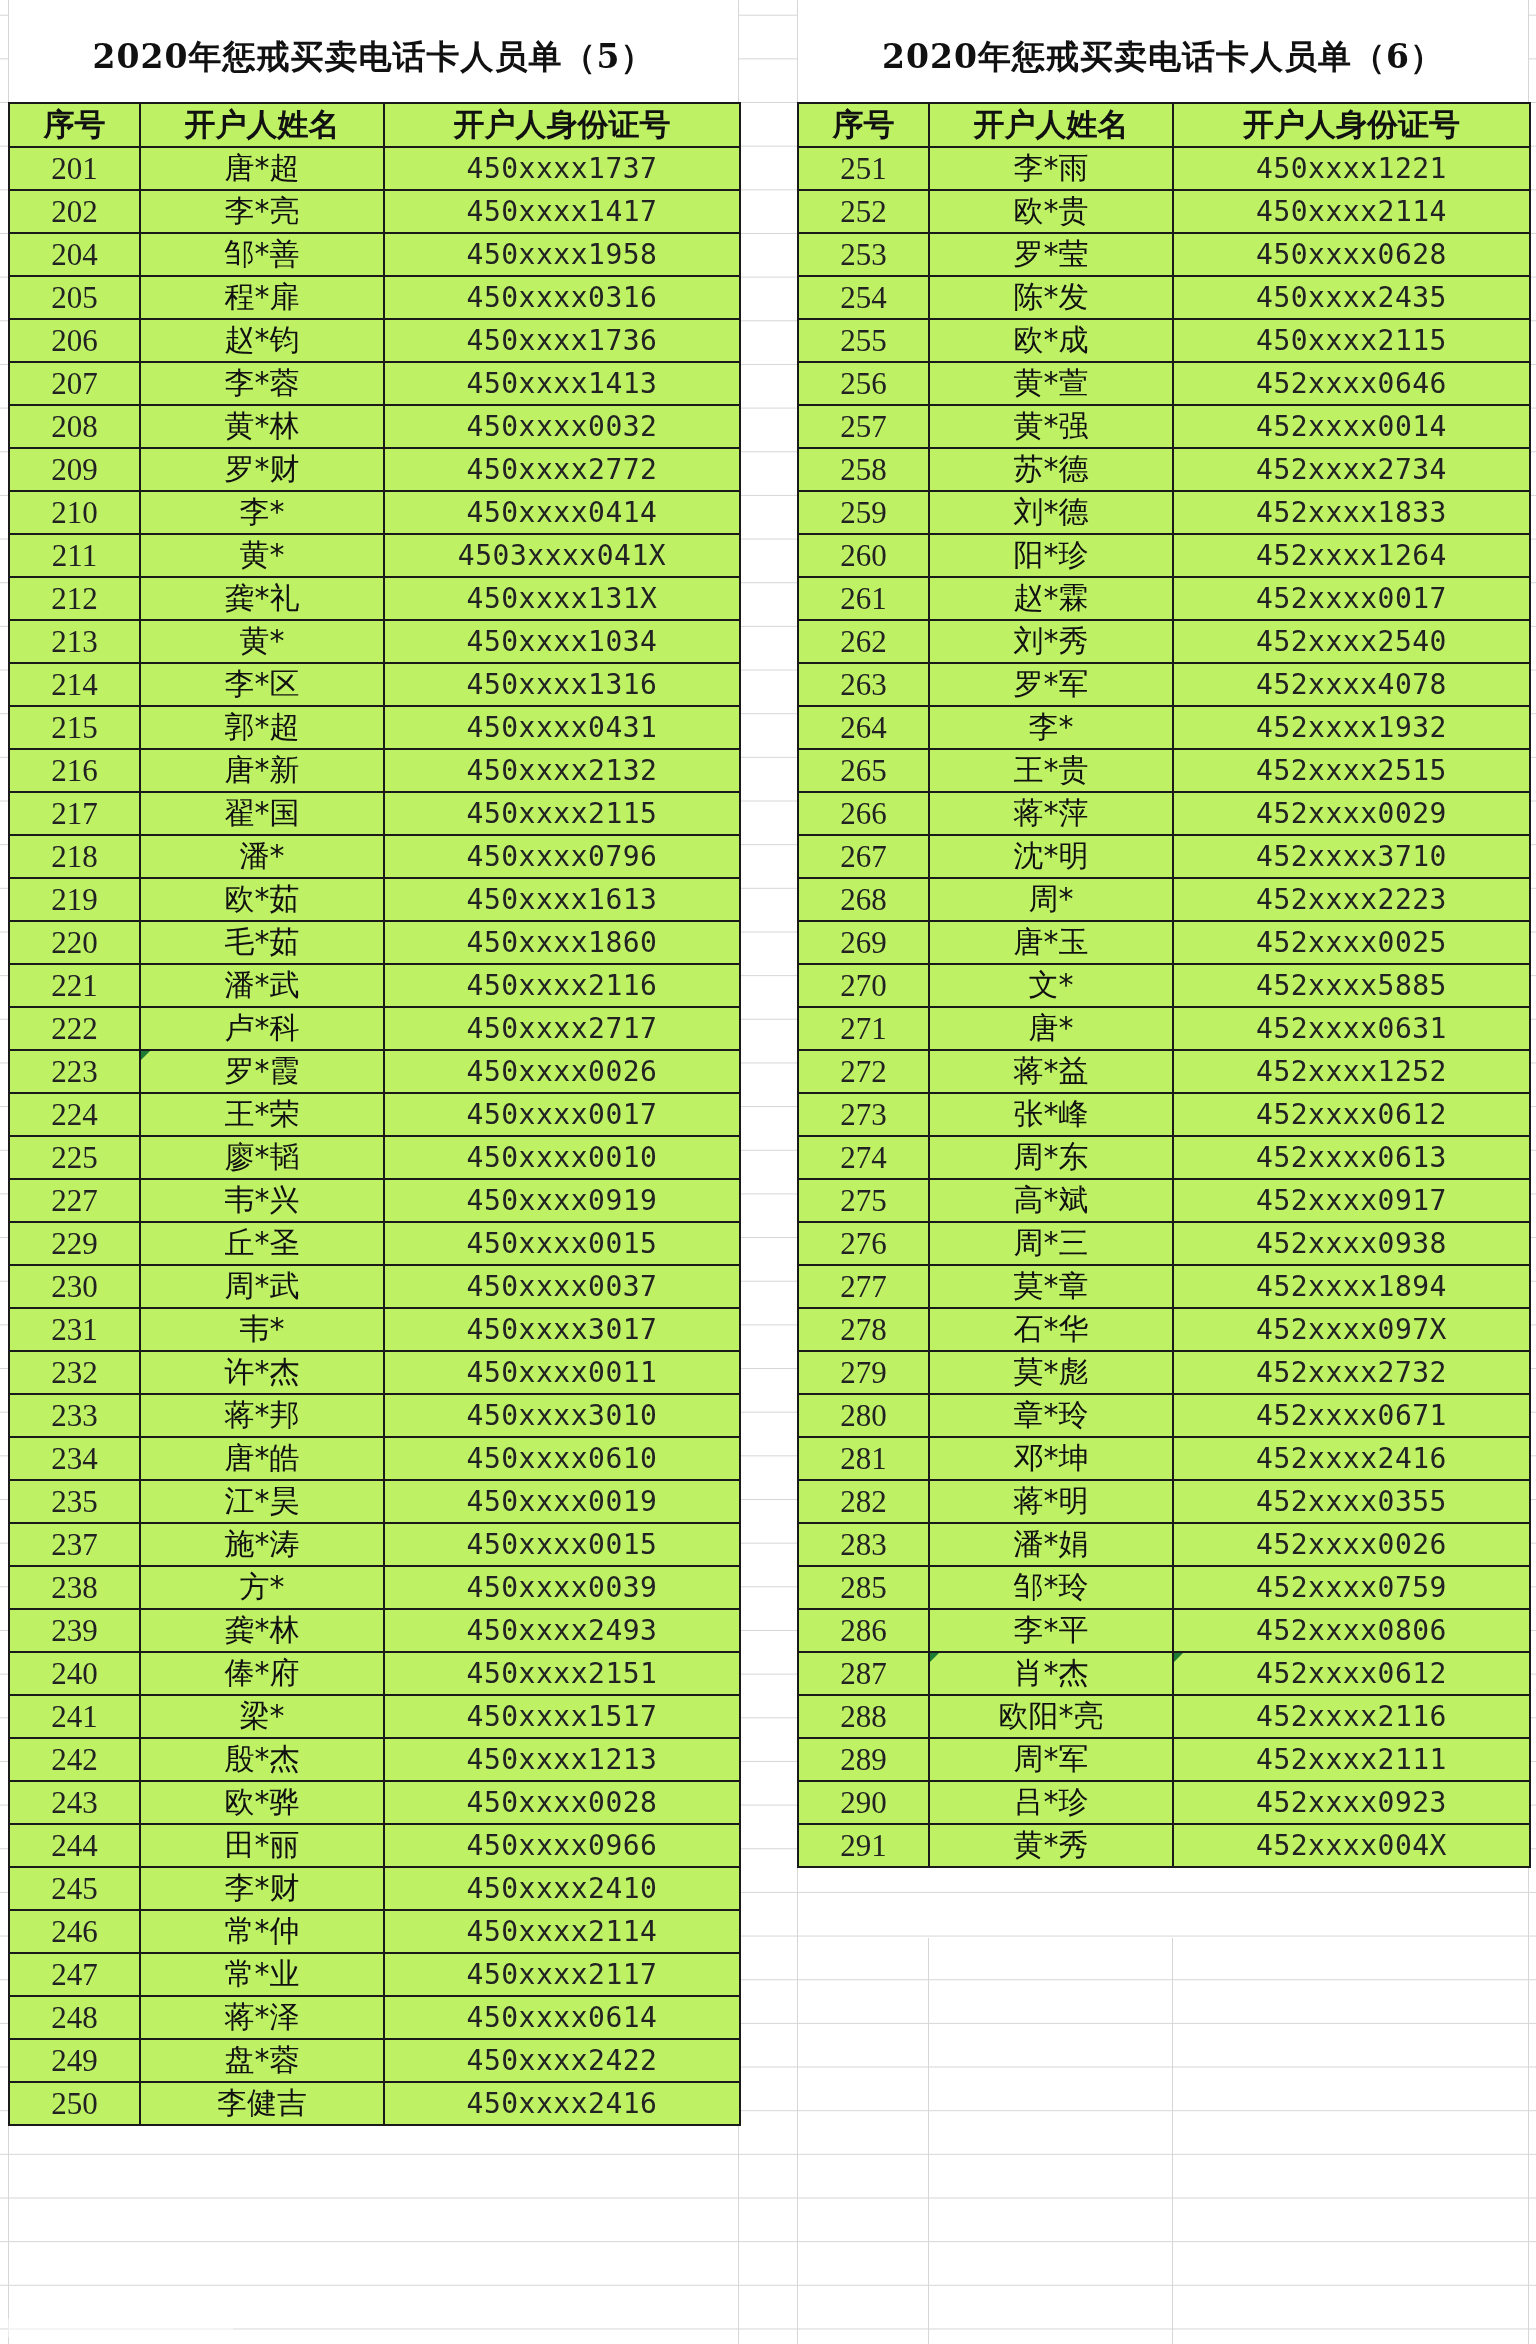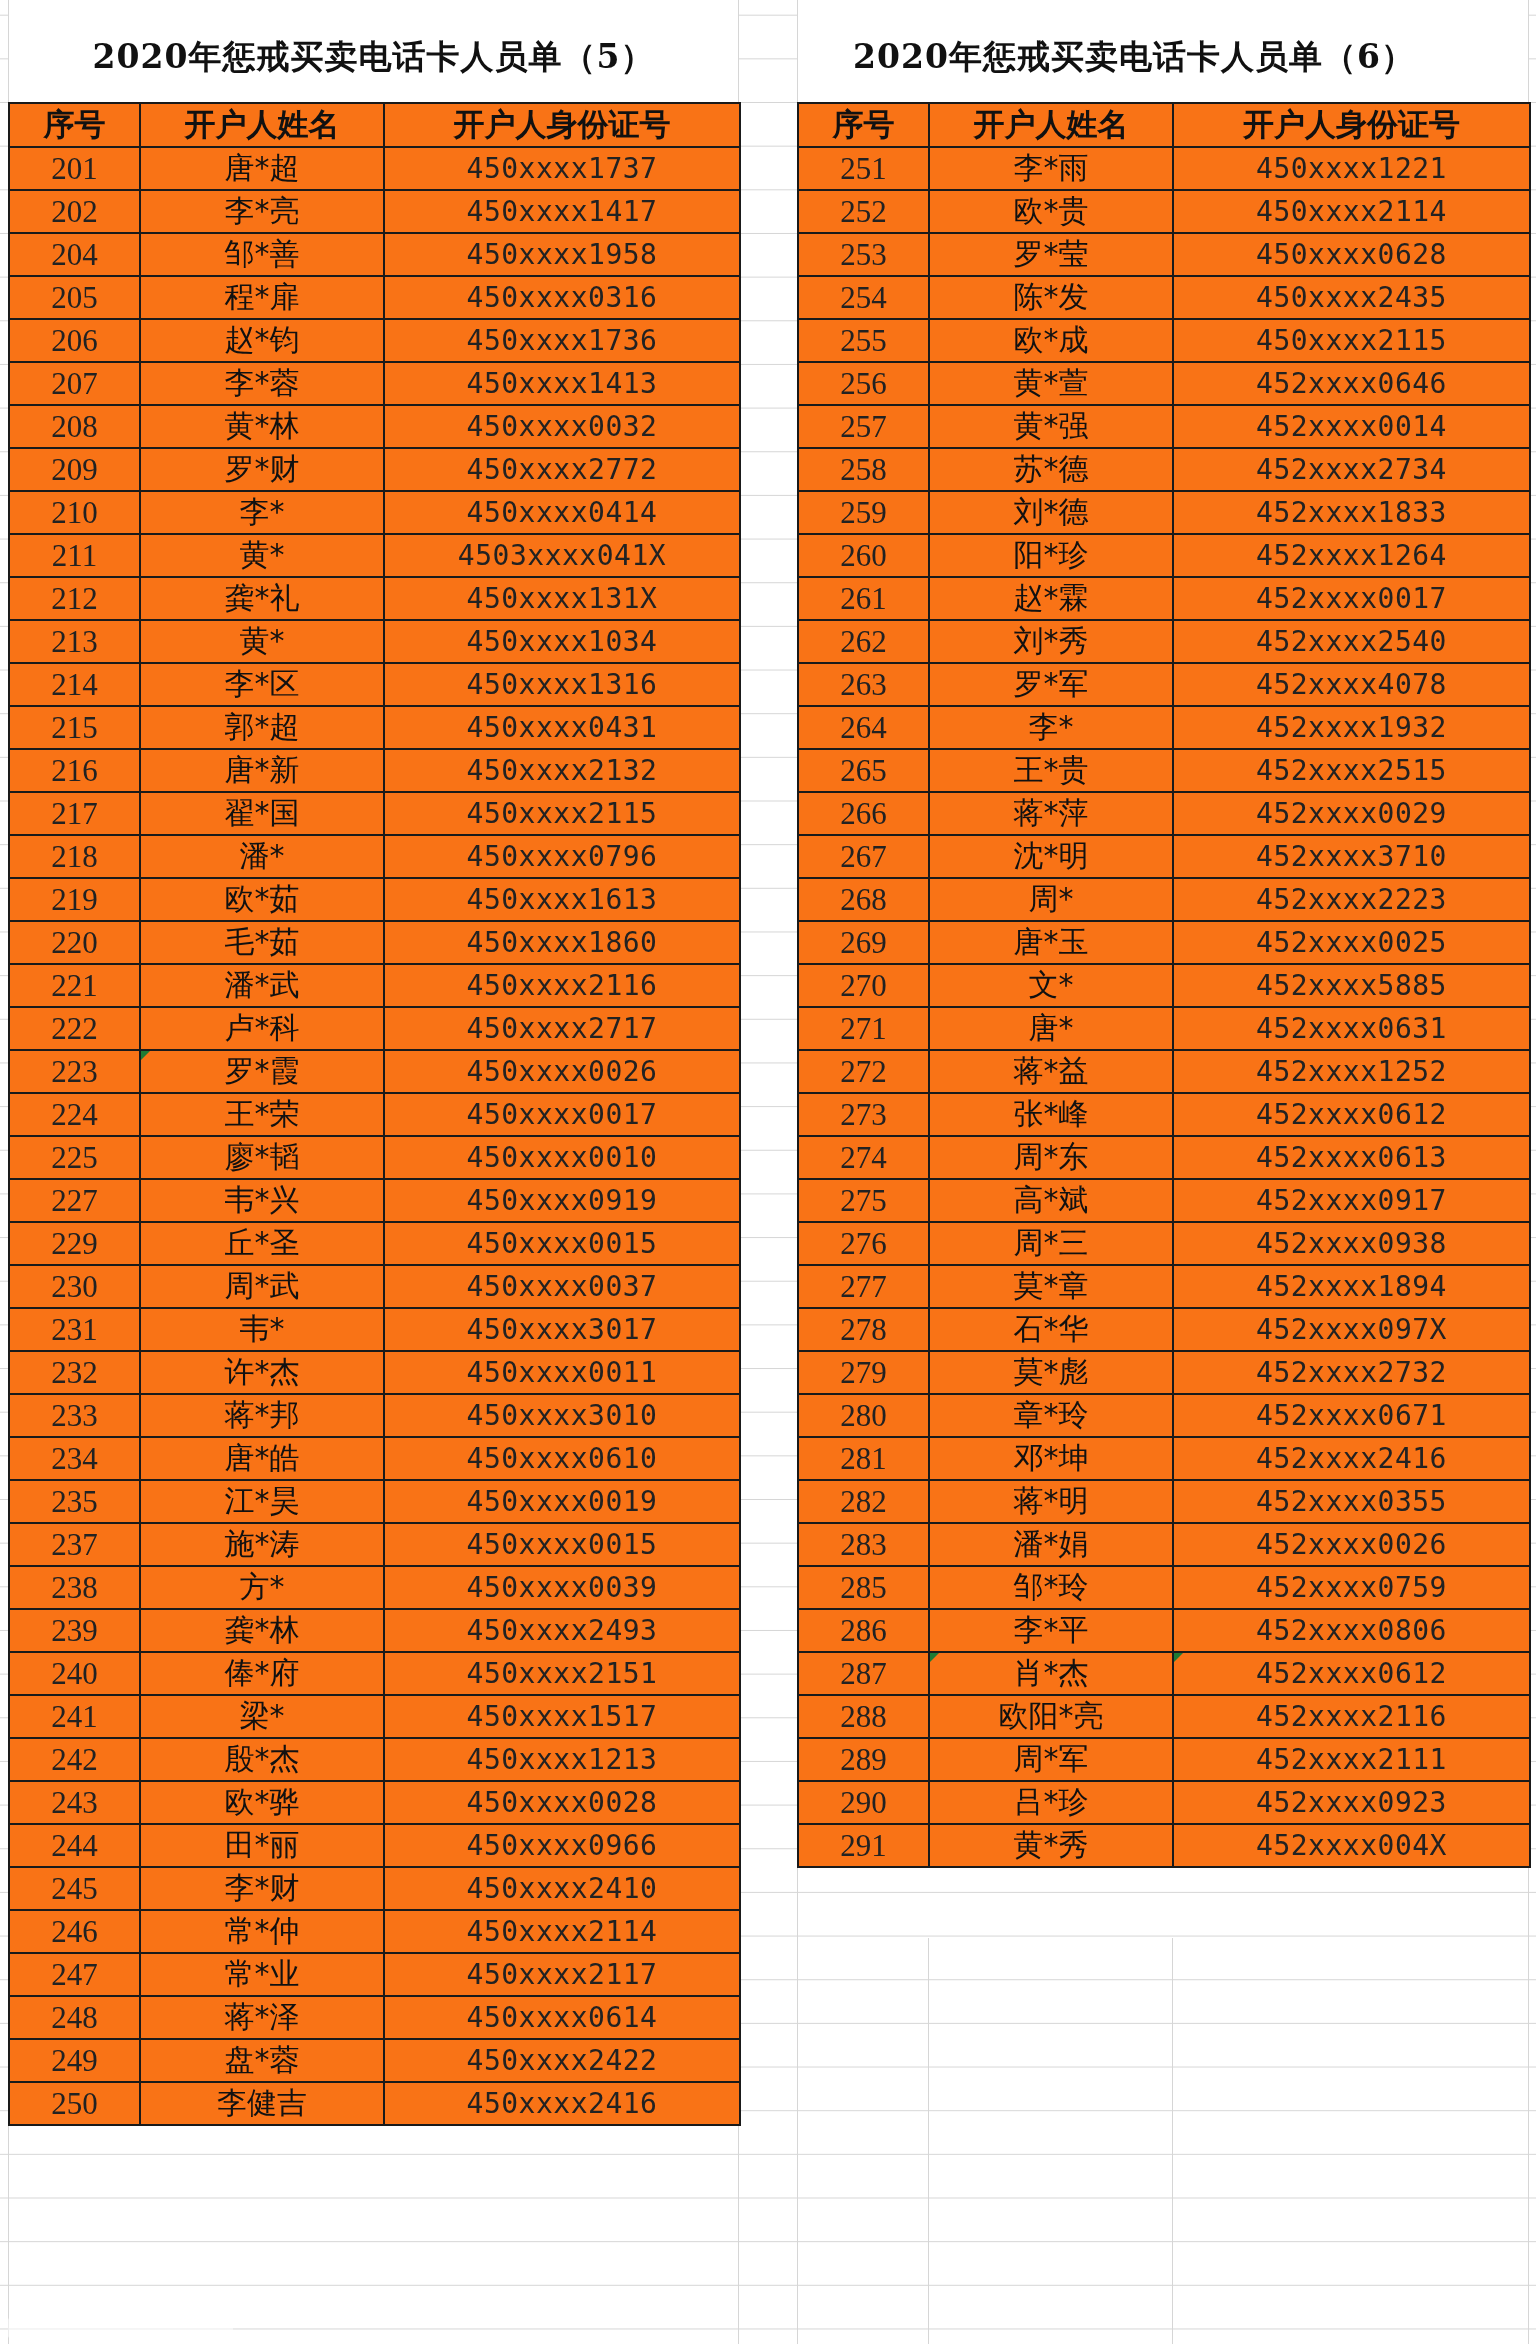--- a/index.html
+++ b/index.html
@@ -25,21 +25,21 @@
   .title {
     position: absolute; top: 0; height: 102px;
     display: flex; align-items: center; justify-content: center;
     font-family: "DejaVu Serif", serif; font-weight: bold;
     font-size: 33px; letter-spacing: 1px; color: #111;
     padding-top: 13px; box-sizing: border-box;
   }
   table.roster {
     position: absolute; top: 102px;
     border-collapse: collapse; table-layout: fixed;
-    background: #f97316;
+    background: #bef264;
   }
   table.roster th, table.roster td {
     border: 2px solid #1a1a1a;
     height: 41.66px; padding: 0; text-align: center;
     box-sizing: border-box; white-space: nowrap; overflow: hidden;
   }
   table.roster th {
     font-family: "DejaVu Sans", "Liberation Sans", sans-serif;
     font-weight: bold; font-size: 31px; color: #111; height: 42px;
   }
@@ -65,21 +65,21 @@
   <div class="vline" style="left:738px"></div>
   <div class="vline" style="left:797px"></div>
   <div class="vline" style="left:928px; top:1938px"></div>
   <div class="vline" style="left:1172px; top:1938px"></div>
   <div class="vline" style="left:1528px"></div>
 
   <div class="title-band-cover" style="left:9px; width:729px"></div>
   <div class="title-band-cover" style="left:798px; width:730px"></div>
 
   <div class="title" style="left:9px; width:729px">2020年惩戒买卖电话卡人员单（5）</div>
-  <div class="title" style="left:769px; width:730px">2020年惩戒买卖电话卡人员单（6）</div>
+  <div class="title" style="left:798px; width:730px">2020年惩戒买卖电话卡人员单（6）</div>
 
   <table class="roster" id="tbl0" style="left:8px; width:731px">
     <colgroup>
         <col style="width:131px">
         <col style="width:244px">
         <col style="width:356px">
       </colgroup>
     <thead>
       <tr>
         <th>序号</th>

